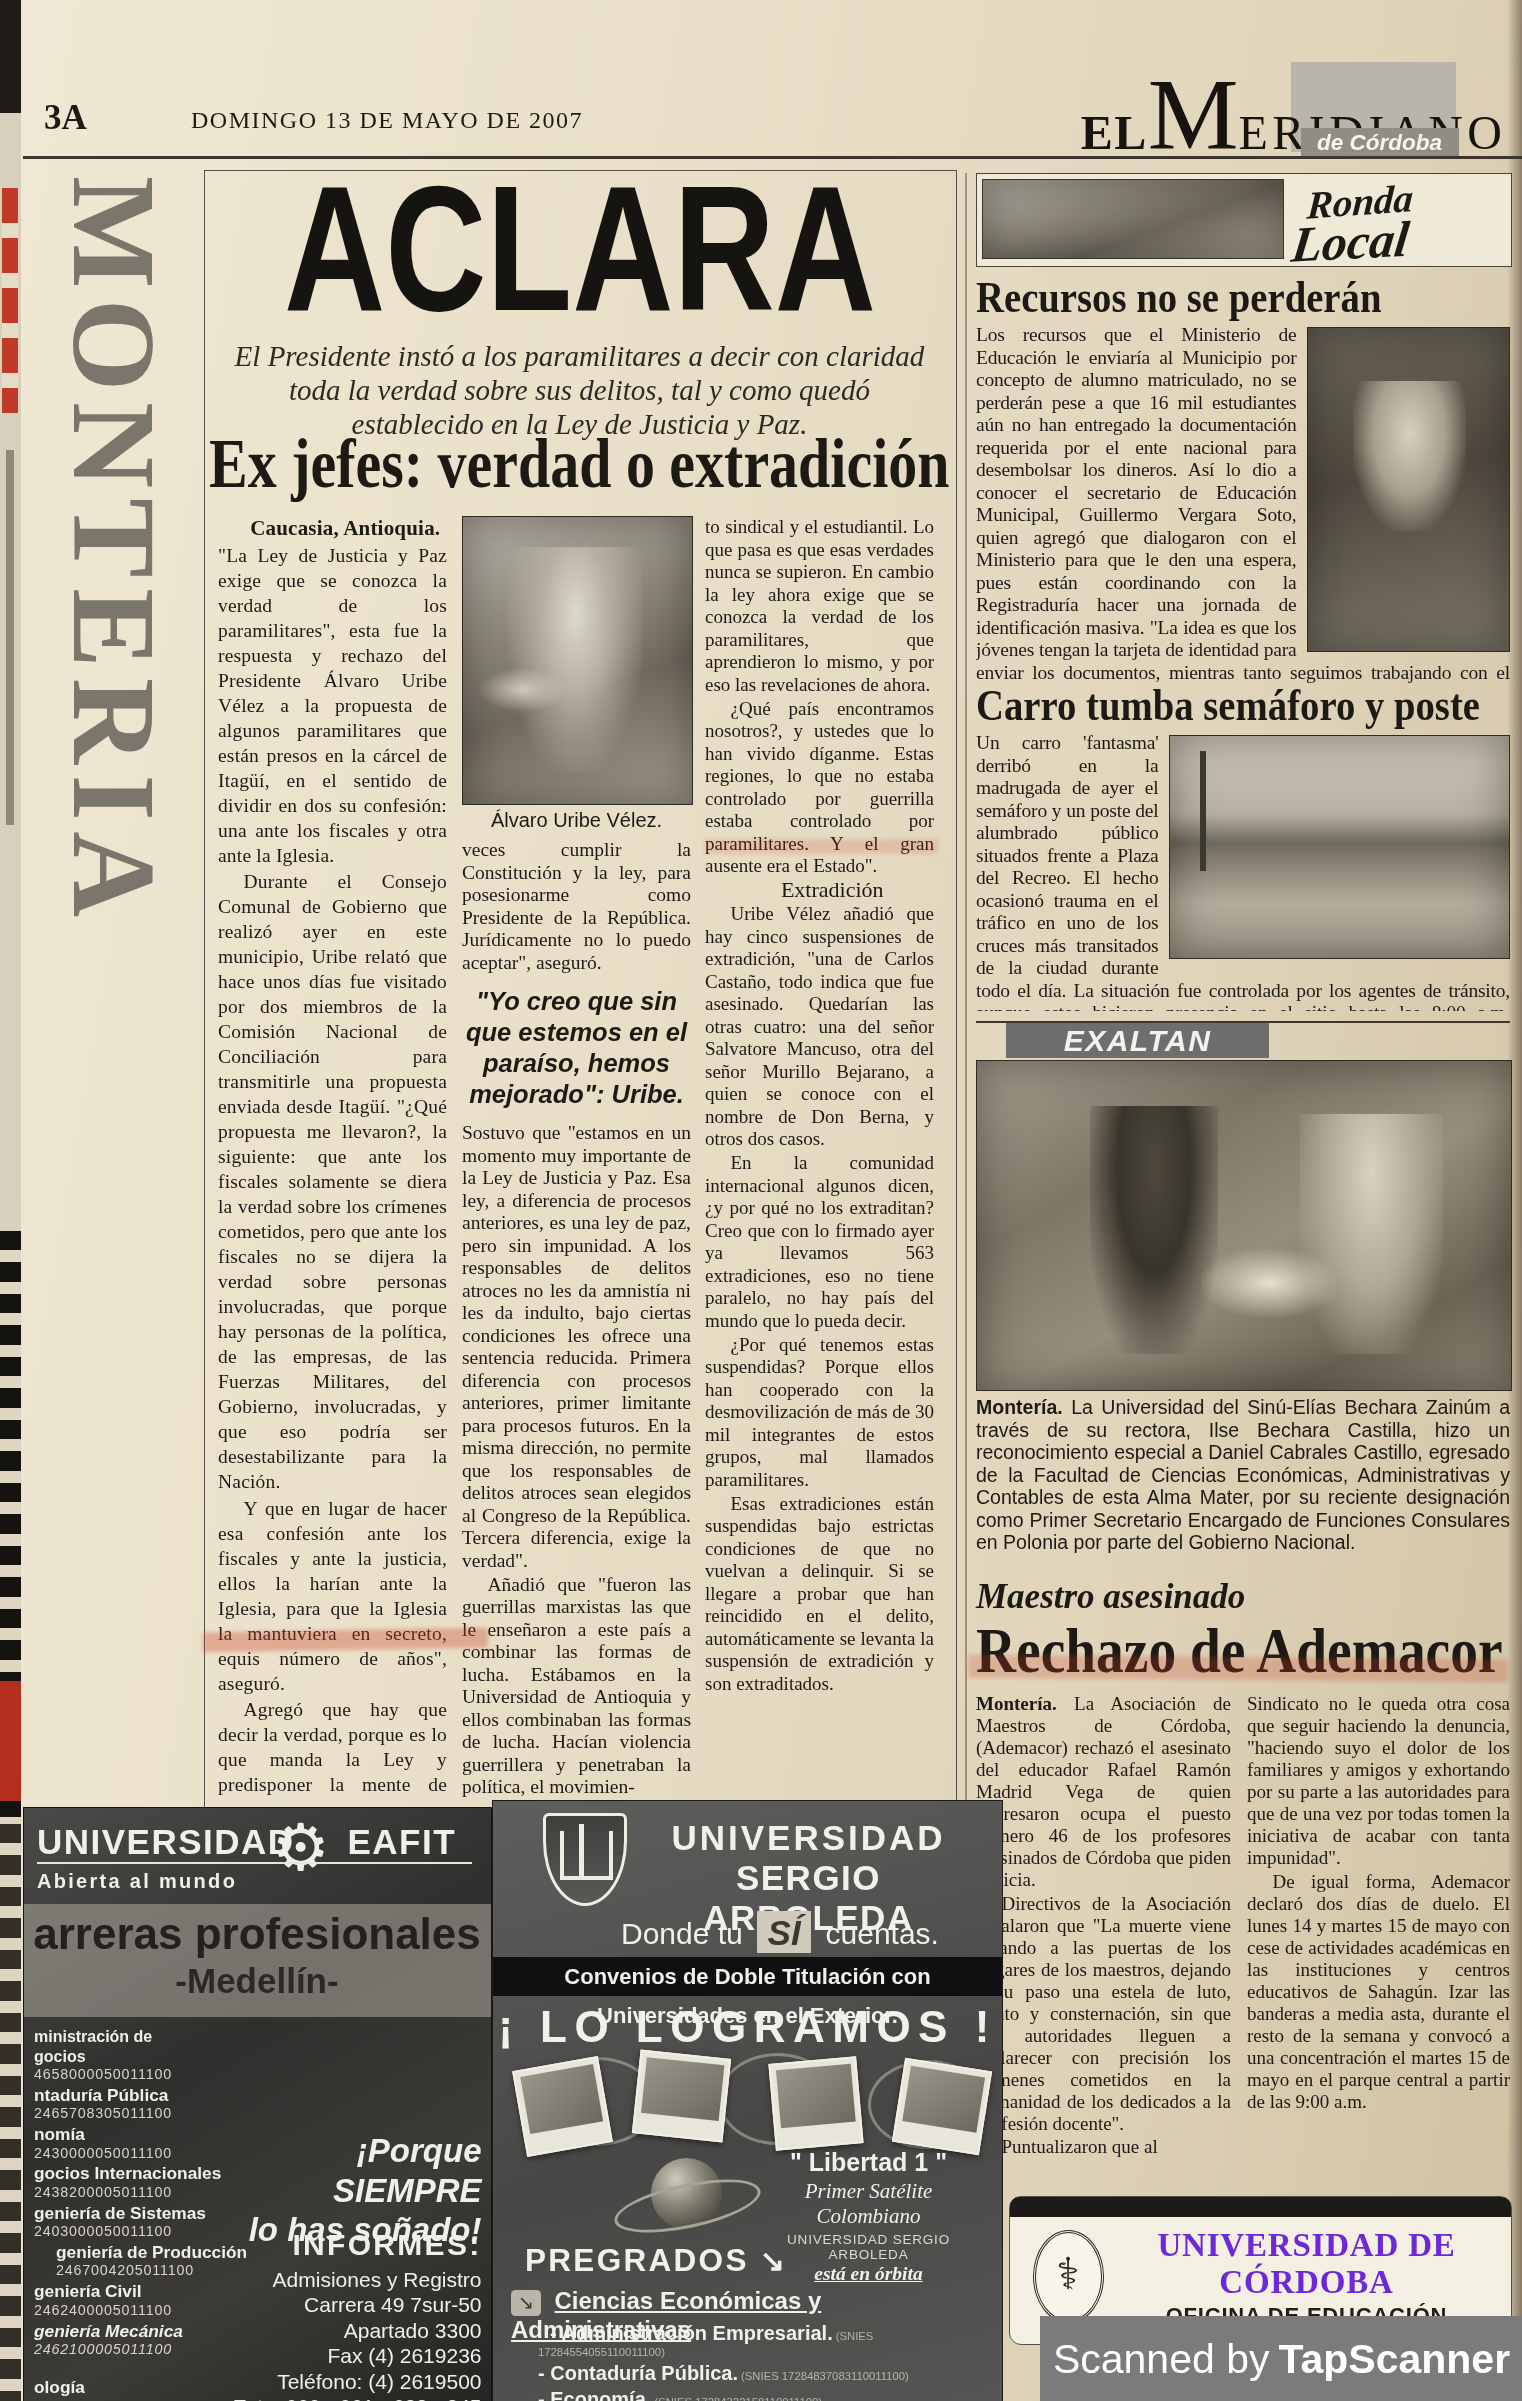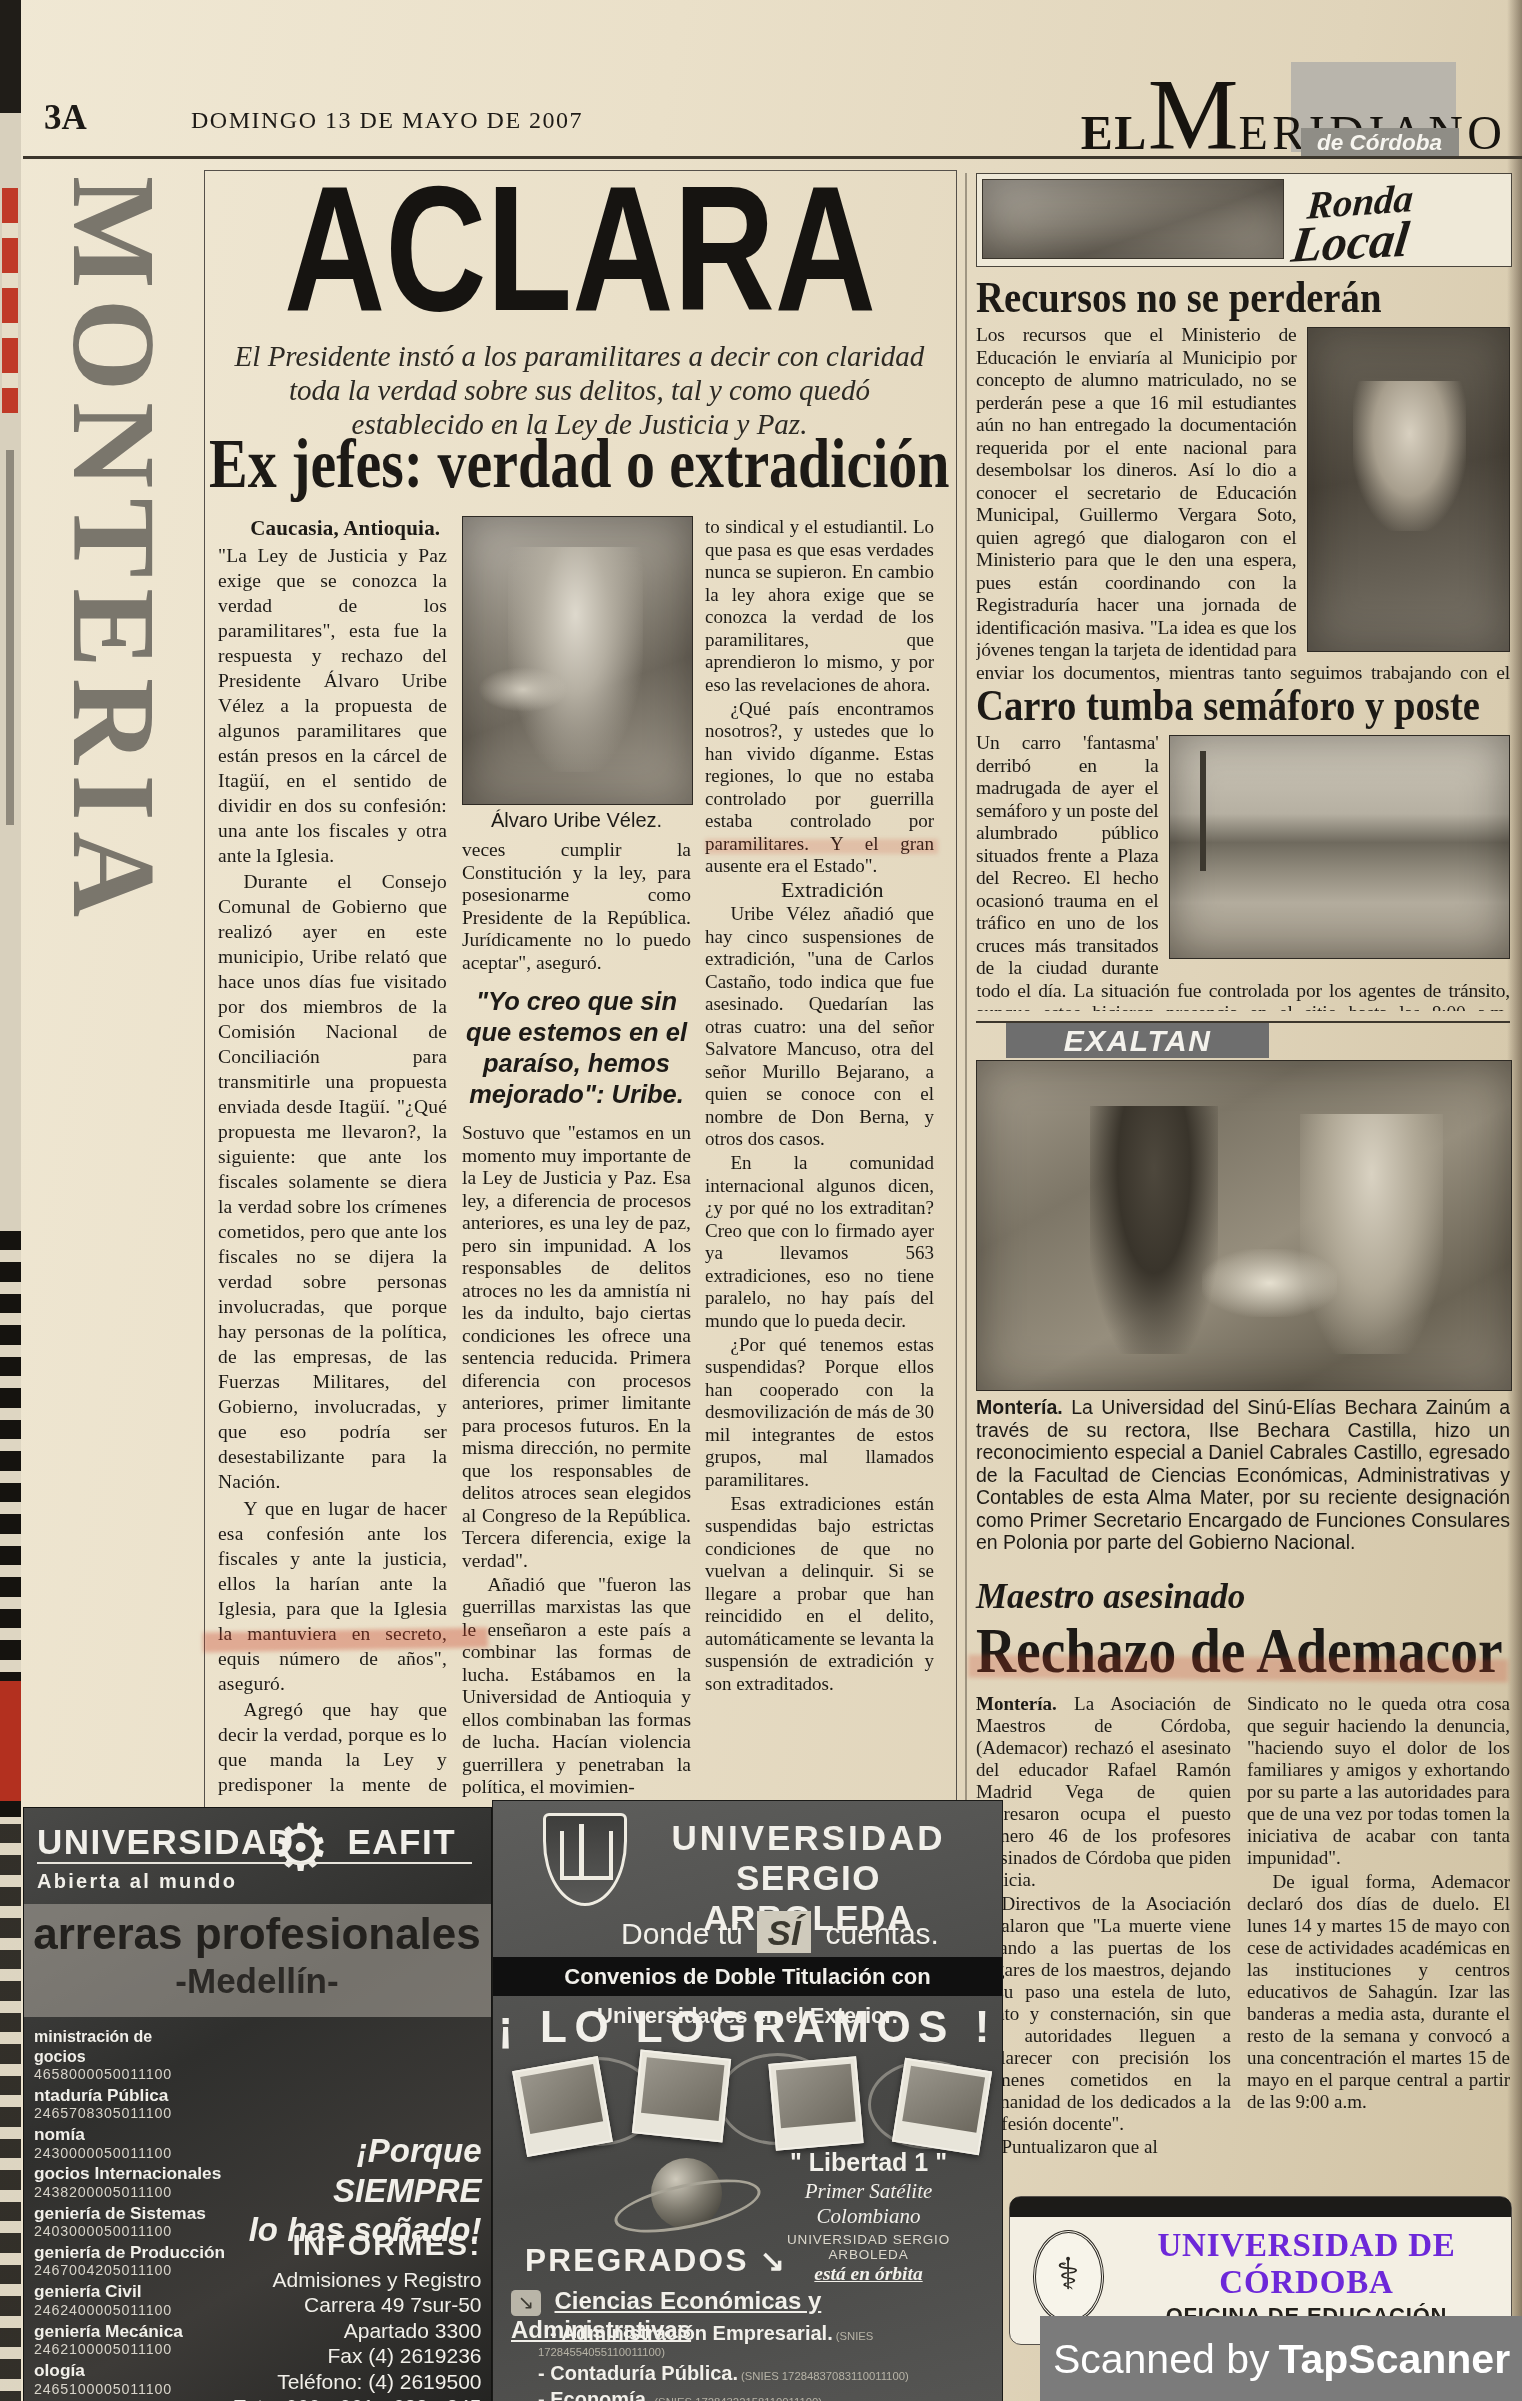--- a/index.html
+++ b/index.html
@@ -209,29 +209,29 @@
           <div class="sans" style="font-size:14.3px;color:#d8d4ca;letter-spacing:0.8px;">2430000050011100</div>
         </div>
       <div style="margin-bottom:3.8px;">
           <div class="sans b" style="font-size:17.3px;line-height:19.5px;">gocios Internacionales</div>
           <div class="sans" style="font-size:14.3px;color:#d8d4ca;letter-spacing:0.8px;">2438200005011100</div>
         </div>
       <div style="margin-bottom:3.8px;">
           <div class="sans b" style="font-size:17.3px;line-height:19.5px;">geniería de Sistemas</div>
           <div class="sans" style="font-size:14.3px;color:#d8d4ca;letter-spacing:0.8px;">2403000050011100</div>
         </div>
-      <div style="margin-bottom:3.8px;">
+      <div style="margin-bottom:3.8px;margin-left:22px;">
           <div class="sans b" style="font-size:17.3px;line-height:19.5px;">geniería de Producción</div>
           <div class="sans" style="font-size:14.3px;color:#d8d4ca;letter-spacing:0.8px;">2467004205011100</div>
         </div>
       <div style="margin-bottom:3.8px;">
           <div class="sans b" style="font-size:17.3px;line-height:19.5px;">geniería Civil</div>
           <div class="sans" style="font-size:14.3px;color:#d8d4ca;letter-spacing:0.8px;">2462400005011100</div>
         </div>
-      <div style="margin-bottom:4px;">
+      <div style="margin-bottom:21px;font-style:italic;">
           <div class="sans b" style="font-size:17.3px;line-height:19.5px;">geniería Mecánica</div>
           <div class="sans" style="font-size:14.3px;color:#d8d4ca;letter-spacing:0.8px;">2462100005011100</div>
         </div>
       <div style="margin-bottom:3.8px;">
           <div class="sans b" style="font-size:17.3px;line-height:19.5px;">ología</div>
           <div class="sans" style="font-size:14.3px;color:#d8d4ca;letter-spacing:0.8px;">2465100005011100</div>
         </div>
 
     </div>
 

